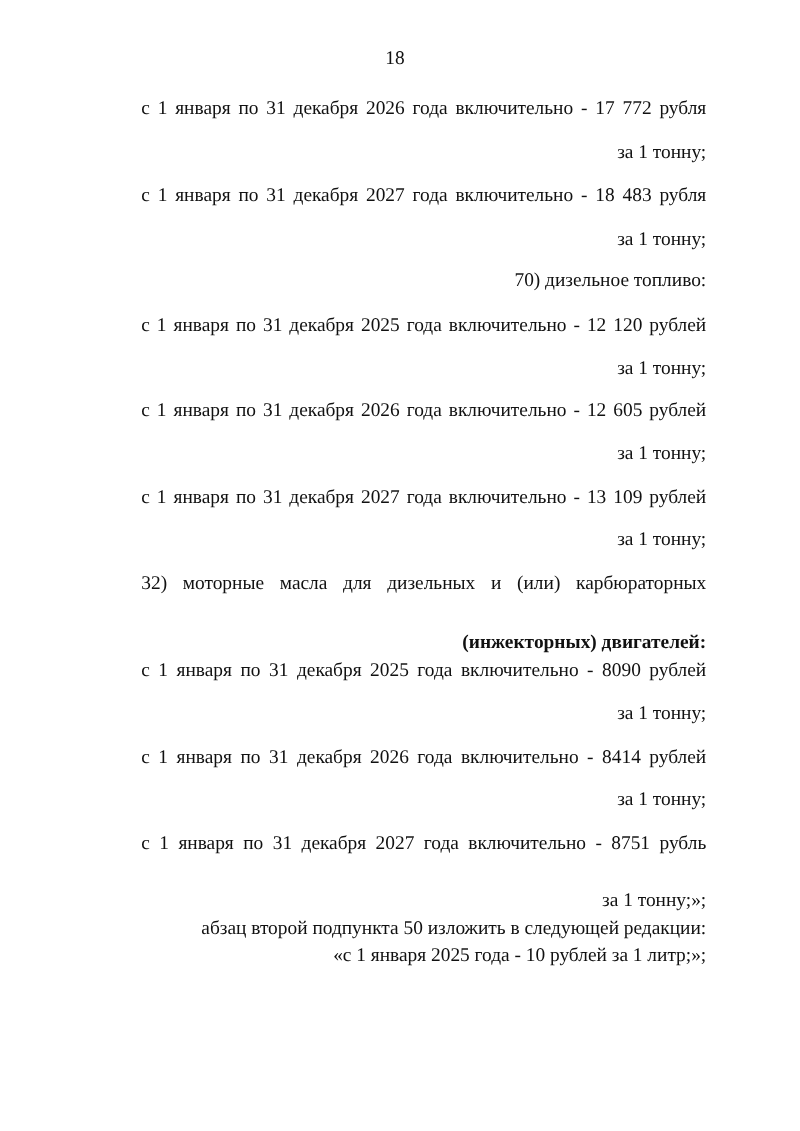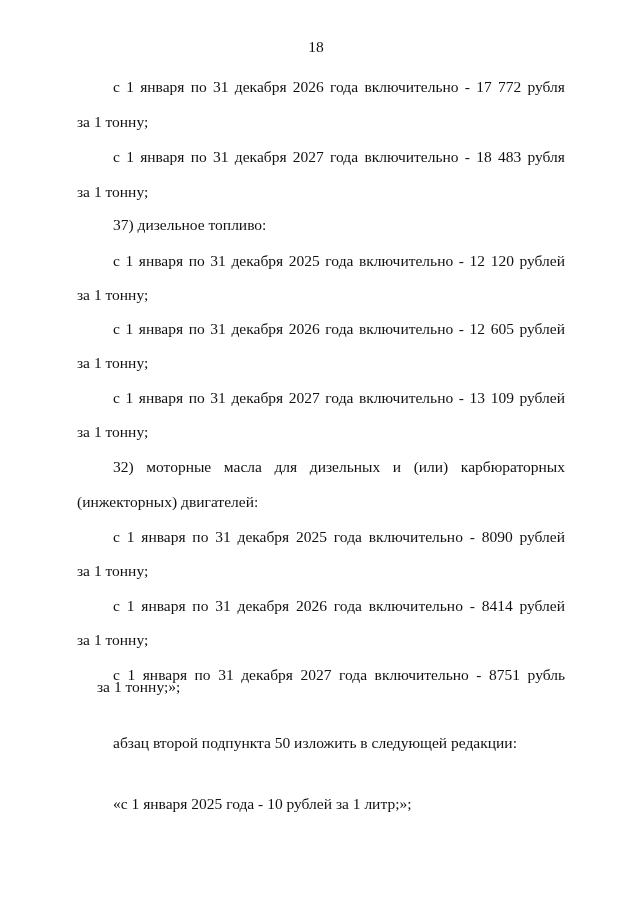--- a/index.html
+++ b/index.html
@@ -1,41 +1,41 @@
 <!DOCTYPE html>
 <html><head>
 <meta charset="utf-8">
 <style>
   html, body { margin: 0; padding: 0; background: #ffffff; }
   body { width: 640px; height: 905px; position: relative; overflow: hidden;
          font-family: "Liberation Serif", "DejaVu Serif", serif; color: #111; }
   .page-num { position: absolute; top: 38px; left: 0; width: 632px; text-align: center; font-size: 15.5px; }
-  .line { position: absolute; left: 77px; width: 488px; font-size: 15.5px; line-height: 20px; white-space: nowrap; }
+  .line { position: absolute; left: 77px; width: 488px; font-size: 15.5px; line-height: 20px; white-space: nowrap; text-align: right; }
   .just { text-align: justify; text-align-last: justify; }
   .ind { padding-left: 36px; box-sizing: border-box; }
 </style>
 </head>
 <body>
 
 <div class="page-num">18</div>
 <div id="body-text">
     <div class="line ind just" style="top: 77px;">с 1 января по 31 декабря 2026 года включительно - 17 772 рубля</div>
     <div class="line" style="top: 112px;">за 1 тонну;</div>
     <div class="line ind just" style="top: 147px;">с 1 января по 31 декабря 2027 года включительно - 18 483 рубля</div>
     <div class="line" style="top: 182px;">за 1 тонну;</div>
-    <div class="line ind" style="top: 215px;">37) дизельное топливо:</div>
+    <div class="line ind" style="top: 215px;">70) дизельное топливо:</div>
     <div class="line ind just" style="top: 251px;">с 1 января по 31 декабря 2025 года включительно - 12 120 рублей</div>
     <div class="line" style="top: 285px;">за 1 тонну;</div>
     <div class="line ind just" style="top: 319px;">с 1 января по 31 декабря 2026 года включительно - 12 605 рублей</div>
     <div class="line" style="top: 353px;">за 1 тонну;</div>
     <div class="line ind just" style="top: 388px;">с 1 января по 31 декабря 2027 года включительно - 13 109 рублей</div>
     <div class="line" style="top: 422px;">за 1 тонну;</div>
     <div class="line ind just" style="top: 457px;">32) моторные масла для дизельных и (или) карбюраторных</div>
-    <div class="line" style="top: 492px;">(инжекторных) двигателей:</div>
+    <div class="line" style="top: 504px; font-weight: bold;">(инжекторных) двигателей:</div>
     <div class="line ind just" style="top: 527px;">с 1 января по 31 декабря 2025 года включительно - 8090 рублей</div>
     <div class="line" style="top: 561px;">за 1 тонну;</div>
     <div class="line ind just" style="top: 596px;">с 1 января по 31 декабря 2026 года включительно - 8414 рублей</div>
     <div class="line" style="top: 630px;">за 1 тонну;</div>
     <div class="line ind just" style="top: 665px;">с 1 января по 31 декабря 2027 года включительно - 8751 рубль</div>
-    <div class="line" style="top: 677px; margin-left: 20px;">за 1 тонну;»;</div>
+    <div class="line" style="top: 711px;">за 1 тонну;»;</div>
     <div class="line ind" style="top: 733px;">абзац второй подпункта 50 изложить в следующей редакции:</div>
-    <div class="line ind" style="top: 794px; font-family: Liberation Serif, serif;">«с 1 января 2025 года - 10 рублей за 1 литр;»;</div>
+    <div class="line ind" style="top: 755px; font-family: Liberation Serif, serif;">«с 1 января 2025 года - 10 рублей за 1 литр;»;</div>
   </div>
 
 </body></html>

